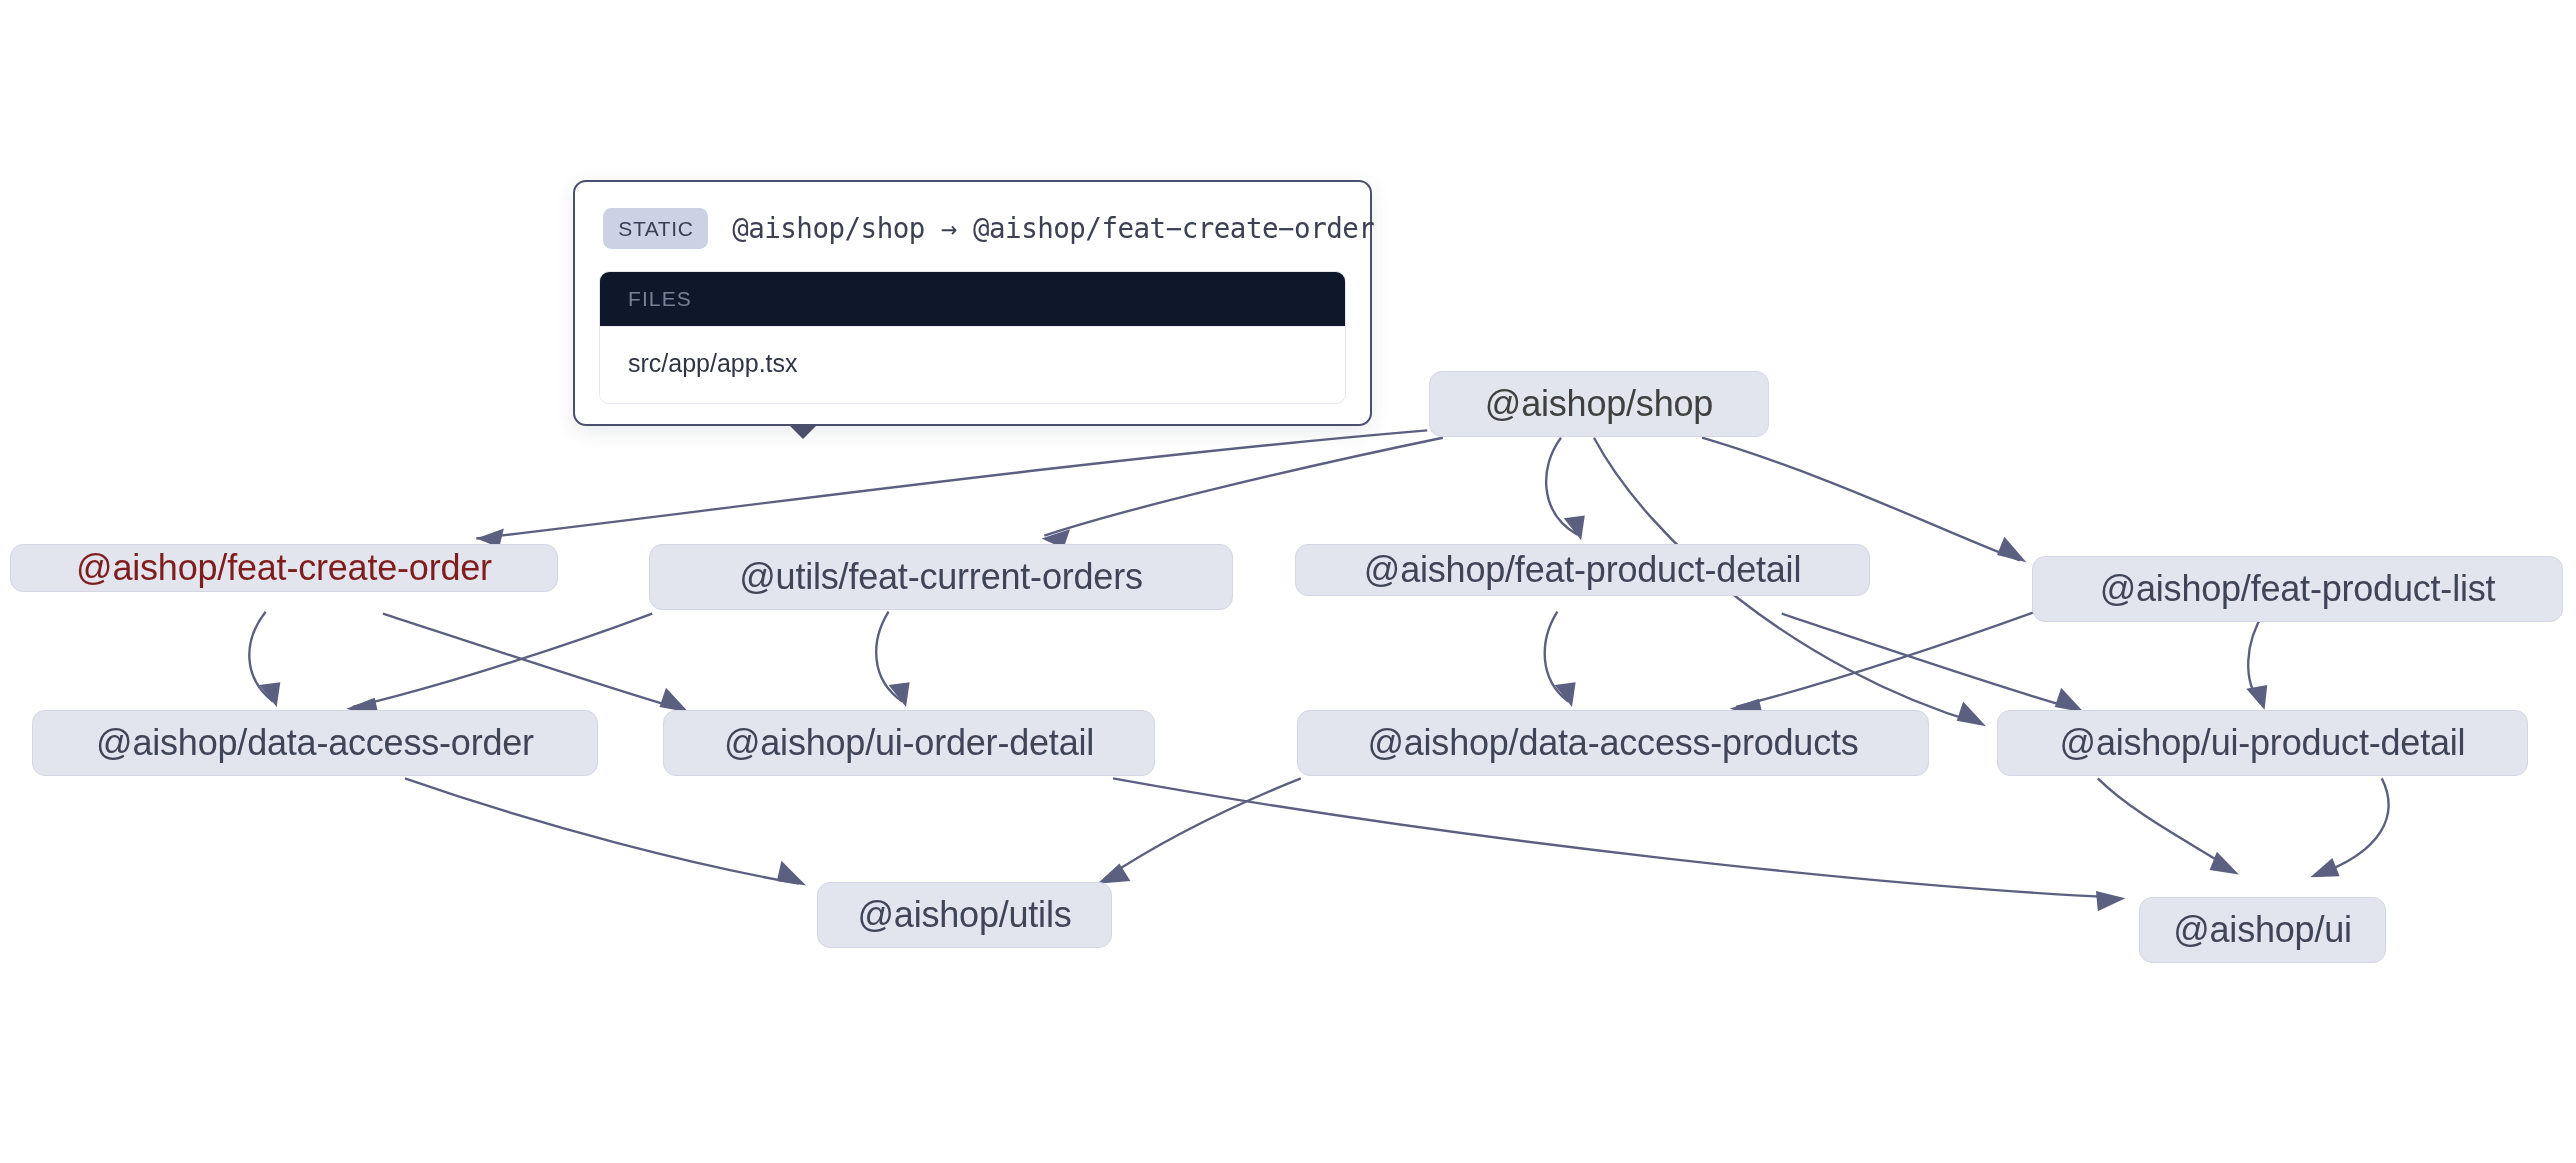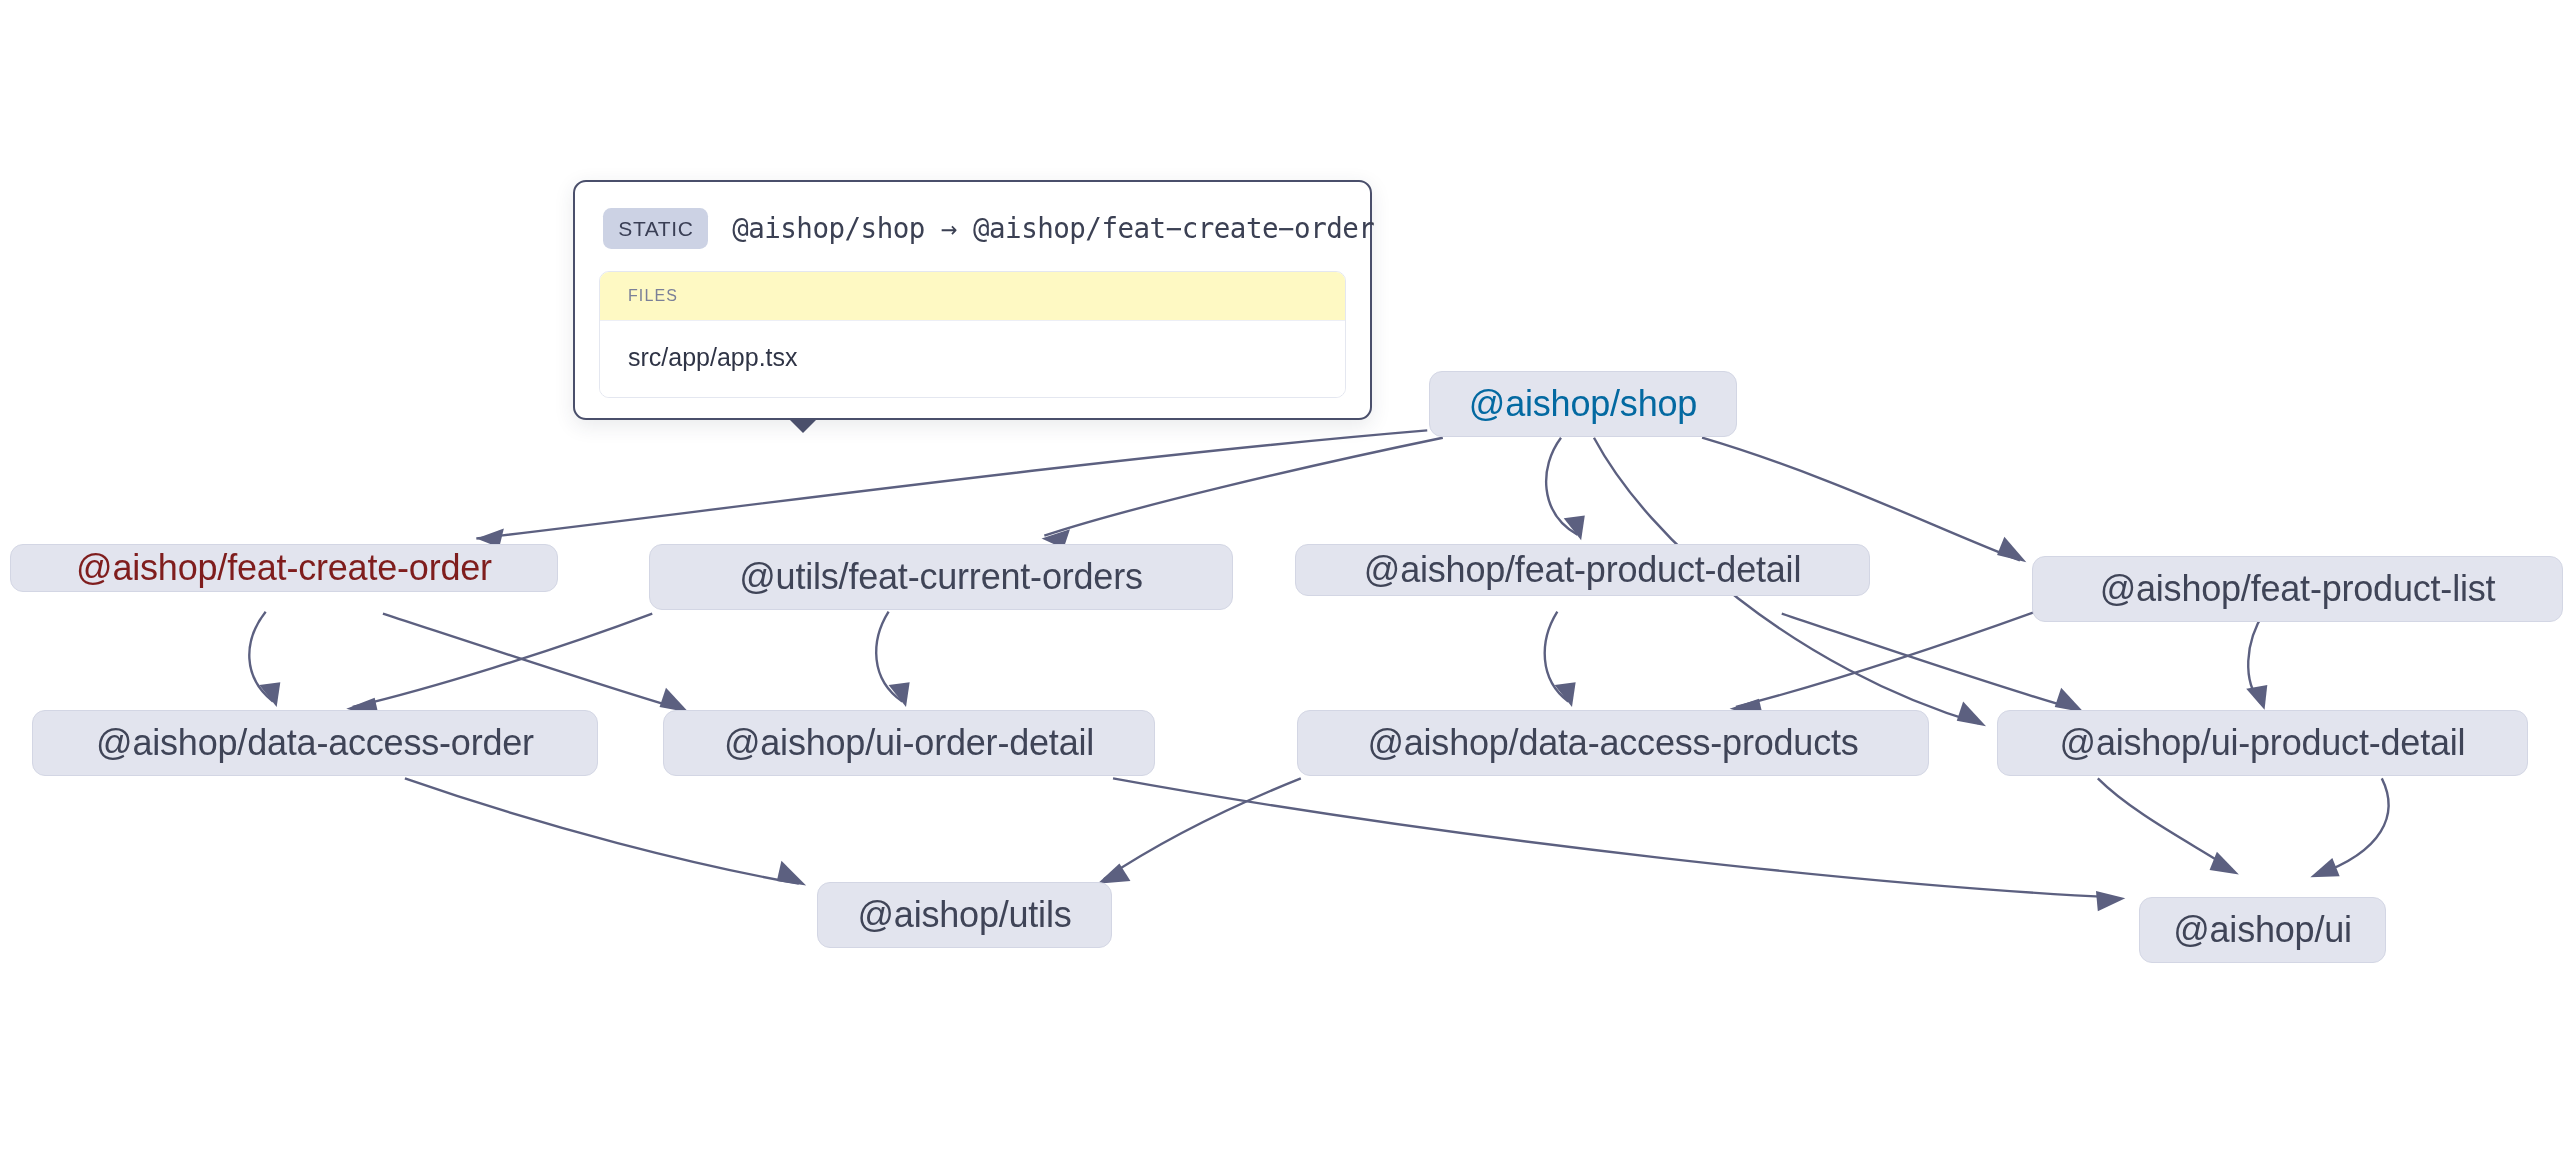--- a/index.html
+++ b/index.html
@@ -103,24 +103,24 @@
     letter-spacing: -0.5px;
   }
   .files-panel {
     margin-top: 22px;
     border: 0.9px solid #e4e7f0;
     border-radius: 10px;
     overflow: hidden;
     background: #ffffff;
   }
   .files-head {
-    background: #fef9c3;
+    background: #0f172a;
     border-bottom: 0.9px solid #edeff6;
     color: #7b8098;
-    font-size: 16px;
+    font-size: 21px;
     letter-spacing: 1.1px;
     padding: 15.6px 0 14.7px 28px;
   }
   .files-row {
     color: #2f3446;
     font-size: 25px;
     padding: 22px 0 25px 28px;
     background: #ffffff;
   }
 </style>
@@ -215,21 +215,21 @@
       <path class="edge-path" d="M2290,850 C2330,890 2400,925 2437,950" style="stroke: rgb(92, 96, 128);"></path>
       <polygon class="edge-head" points="2444,955 2412,950 2420,930" style="fill: rgb(92, 96, 128);"></polygon>
     </g>
     <g>
       <path class="edge-path" d="M2600,850 C2620,890 2600,930 2530,955" style="stroke: rgb(92, 96, 128);"></path>
       <polygon class="edge-head" points="2522,958 2546,937 2554,957" style="fill: rgb(92, 96, 128);"></polygon>
     </g>
   </svg>
 
   <div id="nodes-layer">
-      <div class="node" style="left: 1429px; top: 371px; width: 308px; height: 66px; background: rgb(226, 228, 238); border-color: rgb(211, 214, 228); color: #0369a1; text-align: right;">
+      <div class="node" style="left: 1429px; top: 371px; width: 340px; height: 66px; background: rgb(226, 228, 238); border-color: rgb(211, 214, 228); color: #404040; text-align: right;">
         <span>@aishop/shop</span>
       </div>
       <div class="node" style="left: 10px; top: 544px; width: 548px; height: 48px; background: rgb(226, 228, 238); border-color: rgb(211, 214, 228); color: #7f1d1d;">
         <span>@aishop/feat-create-order</span>
       </div>
       <div class="node" style="left: 649px; top: 544px; width: 584px; height: 66px; background: rgb(226, 228, 238); border-color: rgb(211, 214, 228); color: rgb(63, 68, 87);">
         <span>@utils/feat-current-orders</span>
       </div>
       <div class="node" style="left: 1295px; top: 544px; width: 575px; height: 52px; background: rgb(226, 228, 238); border-color: rgb(211, 214, 228); color: rgb(63, 68, 87);">
         <span>@aishop/feat-product-detail</span>

